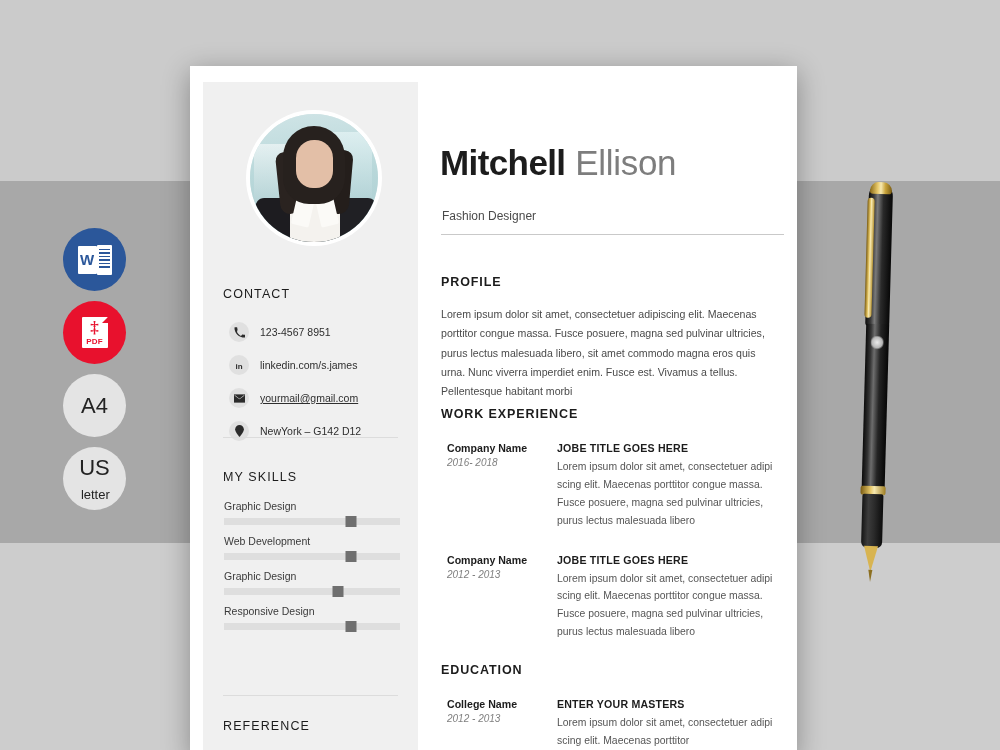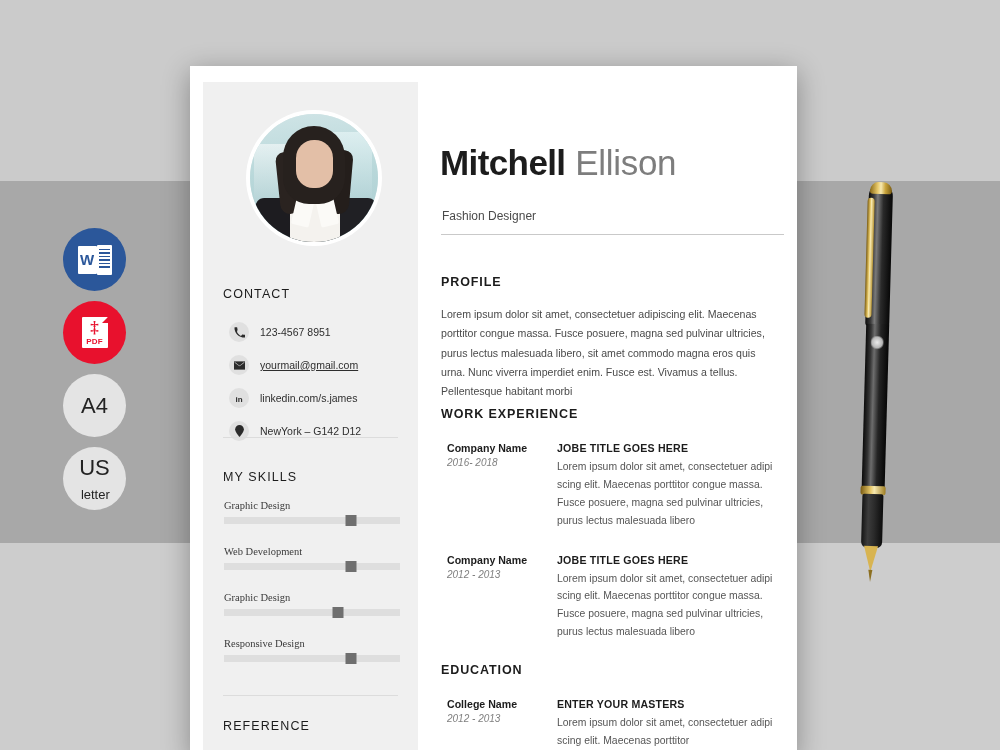--- a/index.html
+++ b/index.html
@@ -244,21 +244,21 @@
 
   .divider {
     position: absolute; left: 20px; width: 175px; height: 1px;
     background: #dcdcdc;
   }
   #divider-1 { top: 355px; }
   #divider-2 { top: 613px; }
 
   #skills-heading { position: absolute; left: 20px; top: 388px; }
   .skills-list { position: absolute; left: 21px; top: 418px; width: 176px; }
-  .skill-item { margin-bottom: 22px; font-family: Liberation Serif, serif; }
+  .skill-item { margin-bottom: 10px; }
   .skill-label { font-size: 10.5px; color: #3a3a3a; margin-bottom: 6px; }
   .skill-track {
     position: relative; width: 100%; height: 7px; background: #dedede;
   }
   .skill-knob {
     position: absolute; top: -2px; width: 11px; height: 11px;
     background: #6f6f6f; transform: translateX(-50%);
   }
 
   #reference-heading { position: absolute; left: 20px; top: 637px; }
@@ -392,34 +392,34 @@
       <div class="contact-row">
         <span class="c-icon">
           <svg width="11" height="11" viewBox="0 0 24 24">
               <path fill="#2b2b2b" d="M6.6 10.8c1.9 3.7 4.9 6.7 8.6 8.6l2.9-2.9c.4-.4.9-.5 1.3-.3 1.2.4 2.5.6 3.8.6.6 0 1 .4 1 1V22c0 .6-.4 1-1 1C10.6 23 1 13.4 1 1.5c0-.6.4-1 1-1h4.2c.6 0 1 .4 1 1 0 1.3.2 2.6.6 3.8.1.4 0 .9-.3 1.3L6.6 10.8z"></path>
             </svg>
         </span>
         <span class="c-text">123-4567 8951</span>
       </div>
       <div class="contact-row">
         <span class="c-icon">
+          <svg width="12" height="11" viewBox="0 0 24 22">
+            <text x="12" y="17" font-family="Liberation Sans, sans-serif" font-size="16" font-weight="bold" fill="#2b2b2b" text-anchor="middle">in</text>
+          </svg>
+        </span>
+        <span class="c-text">linkedin.com/s.james</span>
+      </div>
+      <div class="contact-row">
+        <span class="c-icon">
           <svg width="11" height="11" viewBox="0 0 24 18">
               <path fill="#2b2b2b" d="M0 0h24v18H0z"></path>
               <path fill="#e0e0e0" d="M1.6 1.6 12 9.4 22.4 1.6v1.2L12 10.8 1.6 2.8z"></path>
             </svg>
         </span>
         <span class="c-text link">yourmail@gmail.com</span>
-      </div>
-      <div class="contact-row">
-        <span class="c-icon">
-          <svg width="12" height="11" viewBox="0 0 24 22">
-            <text x="12" y="17" font-family="Liberation Sans, sans-serif" font-size="16" font-weight="bold" fill="#2b2b2b" text-anchor="middle">in</text>
-          </svg>
-        </span>
-        <span class="c-text">linkedin.com/s.james</span>
       </div>
       <div class="contact-row">
         <span class="c-icon">
           <svg width="9" height="12" viewBox="0 0 16 22">
               <path fill="#2b2b2b" d="M8 0C3.6 0 0 3.6 0 8c0 5.8 8 14 8 14s8-8.2 8-14c0-4.4-3.6-8-8-8z"></path>
             </svg>
         </span>
         <span class="c-text">NewYork – G142 D12</span>
       </div>
     </div>

